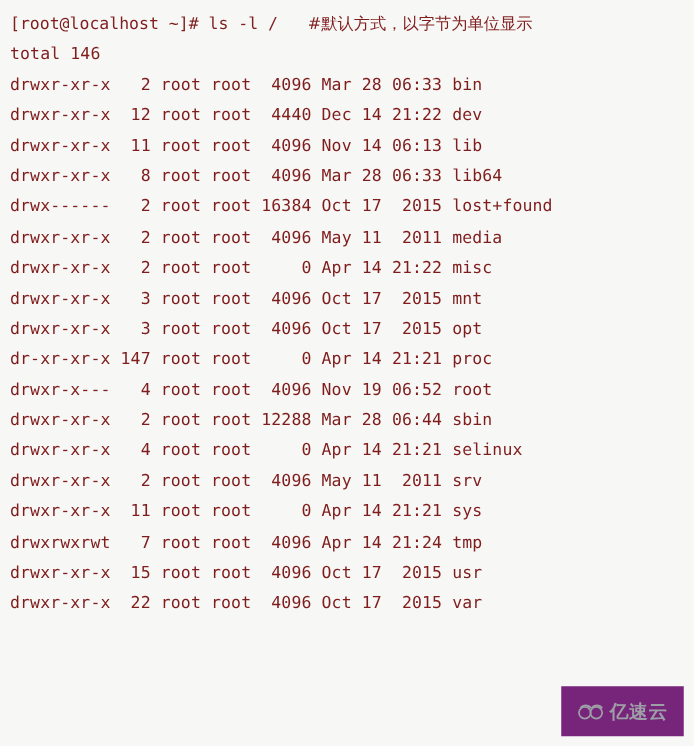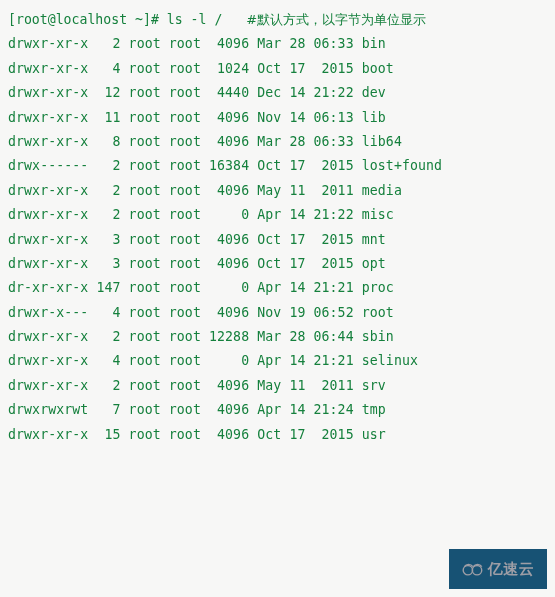--- a/index.html
+++ b/index.html
@@ -21,39 +21,39 @@
     left: 0; top: 0;
     width: 555px;
     height: 597px;
     padding: 8px 0 0 8px;
   }
   .line {
     height: 24.4px;
     line-height: 24.4px;
     font-size: 13.2px;
     letter-spacing: 0.1px;
-    color: #15803d;
+    color: #7f1d1d;
     white-space: pre;
     font-family: "DejaVu Sans Mono", "Liberation Mono", monospace;
   }
   .line.cmd {
     letter-spacing: 0px;
   }
   .cjk {
     font-family: "DejaVu Sans", "Liberation Sans", sans-serif;
     font-size: 13px;
     letter-spacing: 0px;
   }
   #watermark {
     position: absolute;
     right: 8px;
     bottom: 8px;
     width: 98px;
     height: 40px;
-    background: #0c4a6e;
+    background: #701a75;
     display: flex;
     align-items: center;
     justify-content: center;
     gap: 4px;
     opacity: 0.95;
   }
   #watermark .wm-icon {
     display: block;
     line-height: 0;
   }
@@ -67,39 +67,41 @@
 </style>
 </head>
 <body>
 
 <div id="screen">
 
   <div id="terminal">
 
     <div class="line cmd"><span>[root@localhost ~]# ls -l /   </span><span class="cjk">#默认方式，以字节为单位显示</span></div>
 
+    <div class="line">total 146</div>
 
     <div id="entry-lines">
         <div class="line">drwxr-xr-x   2 root root  4096 Mar 28 06:33 bin</div>
-        <div class="line">drwxr-xr-x   4 root root  1024 Oct 17  2015 boot</div>
         <div class="line">drwxr-xr-x  12 root root  4440 Dec 14 21:22 dev</div>
         <div class="line">drwxr-xr-x  11 root root  4096 Nov 14 06:13 lib</div>
         <div class="line">drwxr-xr-x   8 root root  4096 Mar 28 06:33 lib64</div>
         <div class="line">drwx------   2 root root 16384 Oct 17  2015 lost+found</div>
         <div class="line">drwxr-xr-x   2 root root  4096 May 11  2011 media</div>
         <div class="line">drwxr-xr-x   2 root root     0 Apr 14 21:22 misc</div>
         <div class="line">drwxr-xr-x   3 root root  4096 Oct 17  2015 mnt</div>
         <div class="line">drwxr-xr-x   3 root root  4096 Oct 17  2015 opt</div>
         <div class="line">dr-xr-xr-x 147 root root     0 Apr 14 21:21 proc</div>
         <div class="line">drwxr-x---   4 root root  4096 Nov 19 06:52 root</div>
         <div class="line">drwxr-xr-x   2 root root 12288 Mar 28 06:44 sbin</div>
         <div class="line">drwxr-xr-x   4 root root     0 Apr 14 21:21 selinux</div>
         <div class="line">drwxr-xr-x   2 root root  4096 May 11  2011 srv</div>
+        <div class="line">drwxr-xr-x  11 root root     0 Apr 14 21:21 sys</div>
         <div class="line">drwxrwxrwt   7 root root  4096 Apr 14 21:24 tmp</div>
         <div class="line">drwxr-xr-x  15 root root  4096 Oct 17  2015 usr</div>
+        <div class="line">drwxr-xr-x  22 root root  4096 Oct 17  2015 var</div>
       </div>
 
   </div>
 
   <div id="watermark">
     <span class="wm-icon">
       <svg width="22" height="15" viewBox="0 0 30 19" aria-hidden="true">
         <g fill="none" stroke="#9a9aa2" stroke-width="1.9">
           <circle cx="8" cy="10.5" r="6.4"></circle>
           <circle cx="20.5" cy="10.5" r="6.4"></circle>

